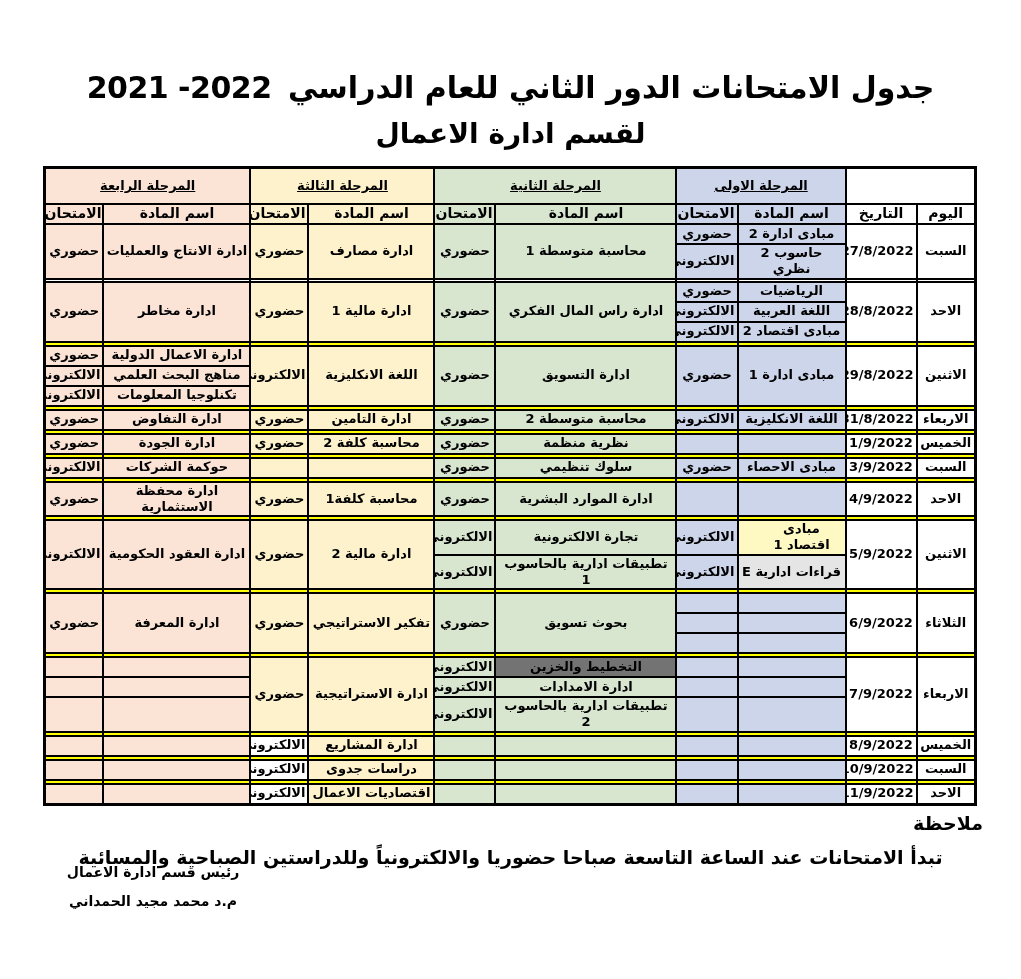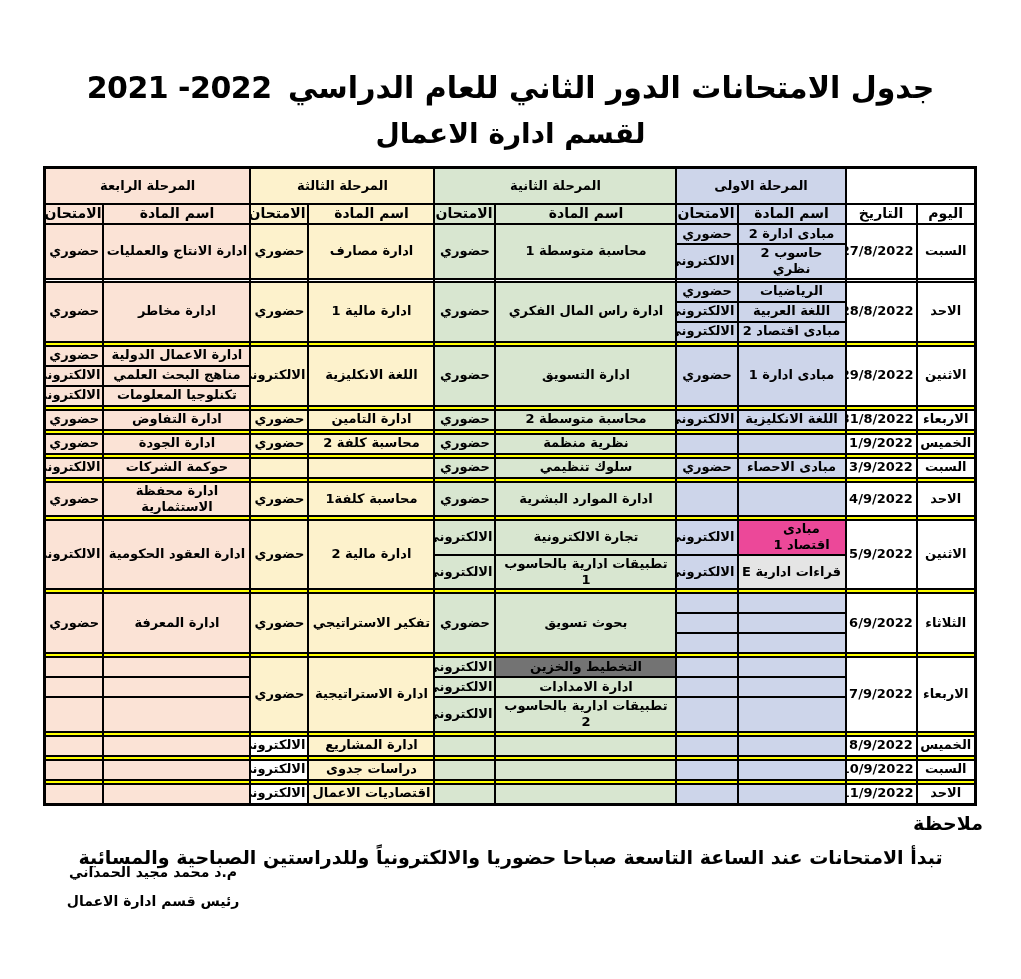--- a/index.html
+++ b/index.html
@@ -14,21 +14,21 @@
   .title-line1 .years{display:inline-block;direction:ltr;margin-right:6px;}
   .title-line2{font-size:28px;margin-top:12px;}
   table.sched{
     border-collapse:collapse;table-layout:fixed;width:931px;
     margin:16px 44px 0 0;direction:rtl;border:3px solid #000;
   }
   table.sched td,table.sched th{
     border:2px solid #000;font-weight:bold;text-align:center;vertical-align:middle;
     padding:0 2px;font-size:13px;line-height:1.25;overflow:hidden;
   }
-  th.stageh{height:34px;font-size:17px;}
+  th.stageh{height:34px;font-size:17px;text-decoration:underline;}
   th.corner{background:#fff;}
   tr.colh td{height:18px;font-size:14px;}
   td.daycol,td.datecol{background:#fff;font-size:14px;}
   tbody td{height:18px;background:#fff;}
   tbody td.plain{background:#fff;}
   tr.ysep td{height:2px;padding:0;background:#ffff00 !important;
     border-top:2px solid #000;border-bottom:2px solid #000;}
   tr.bsep td{height:1px;padding:0;background:#fff !important;
     border-top:2px solid #000;border-bottom:2px solid #000;}
   .note-label{margin:6px 38px 0 0;text-align:right;font-size:19px;font-weight:bold;}
@@ -270,21 +270,21 @@
           <td class="s2"></td>
           <td class="s2"></td>
           <td class="s3"></td>
           <td class="s3"></td>
           <td class="s4"></td>
           <td class="s4"></td>
         </tr>
         <tr>
           <td class="daycol" rowspan="2">الاثنين</td>
           <td class="datecol" rowspan="2">5/9/2022</td>
-          <td class="name s1" style="background-color: #ec4899; padding-left: 22px;">مبادى اقتصاد 1</td>
+          <td class="name s1" style="background-color: #fef9c3; padding-left: 22px;">مبادى اقتصاد 1</td>
           <td class="exam s1" style="background-color: rgb(205, 213, 234);">الالكتروني</td>
           <td class="name s2" style="background-color: rgb(216, 230, 208);">تجارة الالكترونية</td>
           <td class="exam s2" style="background-color: rgb(216, 230, 208);">الالكتروني</td>
           <td class="name s3" rowspan="2" style="background-color: rgb(253, 242, 204);">ادارة مالية 2</td>
           <td class="exam s3" rowspan="2" style="background-color: rgb(253, 242, 204);">حضوري</td>
           <td class="name s4" rowspan="2" style="background-color: rgb(251, 227, 214);">ادارة العقود الحكومية</td>
           <td class="exam s4" rowspan="2" style="background-color: rgb(251, 227, 214);">الالكتروني</td>
         </tr>
         <tr>
           <td class="name s1" style="background-color: #e5e5e5;">قراءات ادارية E</td>
@@ -436,17 +436,17 @@
           <td class="name s4" style="background-color: rgb(251, 227, 214);"></td>
           <td class="exam s4" style="background-color: rgb(251, 227, 214);"></td>
         </tr>
       </tbody>
   </table>
 
   <div class="note-label">ملاحظة</div>
   <div class="note-text">تبدأ الامتحانات عند الساعة التاسعة صباحا حضوريا والالكترونياً وللدراستين الصباحية والمسائية</div>
 
   <div class="signature">
+    <div>رئيس قسم ادارة الاعمال</div>
     <div>م.د محمد مجيد الحمداني</div>
-    <div>رئيس قسم ادارة الاعمال</div>
   </div>
 
 </div>
 
 </body></html>

